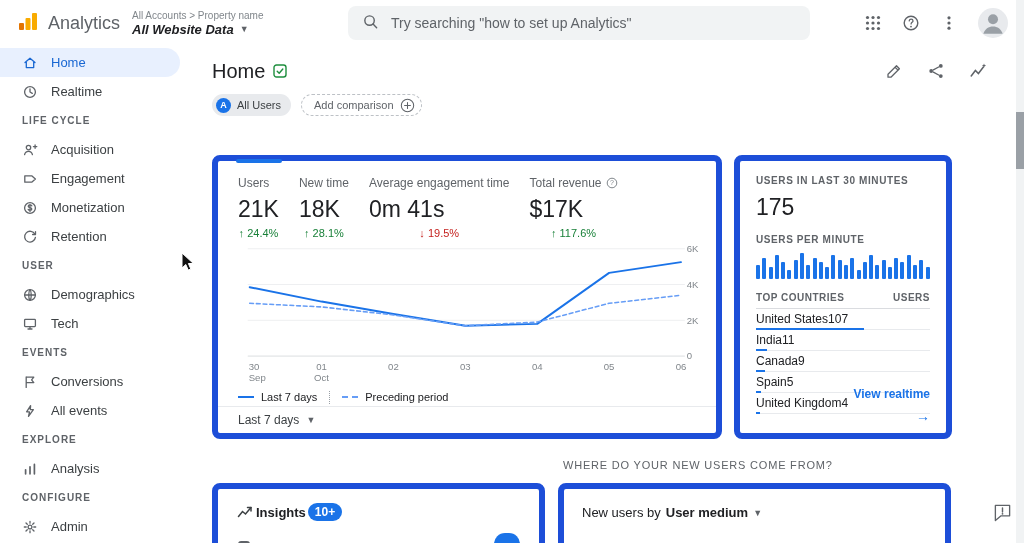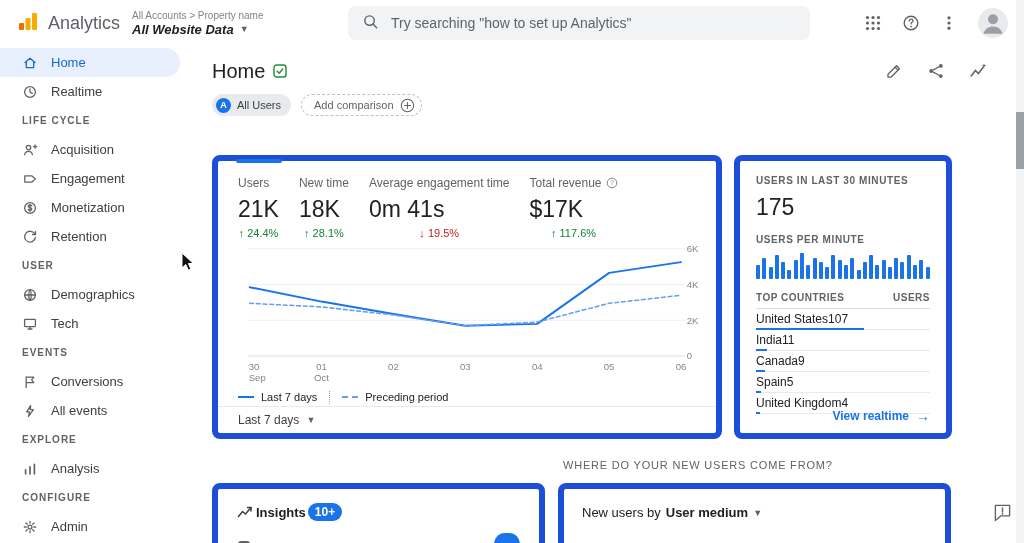--- a/index.html
+++ b/index.html
@@ -74,21 +74,21 @@
   .rt-value { font-size:23px; color:#202124; margin-top:8px; }
   .rt-sub { margin-top:13px; }
   .pm-chart { display:flex; align-items:flex-end; justify-content:space-between; height:28px; margin-top:6px; }
   .pm-bar { width:4px; border-radius:1px; }
   .rt-table-head { display:flex; justify-content:space-between; margin-top:13px; padding-bottom:5px;
     border-bottom:1px solid #DADCE0; font-size:10px; letter-spacing:.5px; color:#5F6368; font-weight:bold; }
   .country-row { position:relative; height:21px; display:flex; align-items:center;
     border-bottom:1px solid #E8EAED; font-size:12px; color:#202124; }
   .country-bar { position:absolute; left:0; bottom:-1px; height:2px; background:#1A73E8; }
   .view-realtime { position:absolute; right:16px; bottom:9px; color:#1A73E8; font-size:12px; font-weight:bold;
-    display:flex; align-items:center; gap:7px; cursor:pointer; text-decoration:none; }
+    display:flex; align-items:flex-end; gap:7px; cursor:pointer; text-decoration:none;flex-direction:column; }
   .rt-arrow { font-size:14px; }
 
   
   .question { margin-top:20px; margin-left:351px; font-size:11px; letter-spacing:.8px; color:#5F6368; }
   .bottom-row { display:flex; gap:13px; margin-top:12px; }
   .insights-card { width:333px; height:120px; padding:14px 18px; position:relative; overflow:hidden; }
   .insights-head { display:flex; align-items:center; gap:2px; }
   .insights-title { font-size:13px; font-weight:bold; color:#202124; }
   .insights-badge { background:#1A73E8; color:#fff; font-size:12px; padding:2px 7px; border-radius:9px; font-weight:bold; }
   .partial-icon { position:absolute; left:20px; top:52px; width:12px; height:12px; border-radius:3px; background:#5F6368; }

